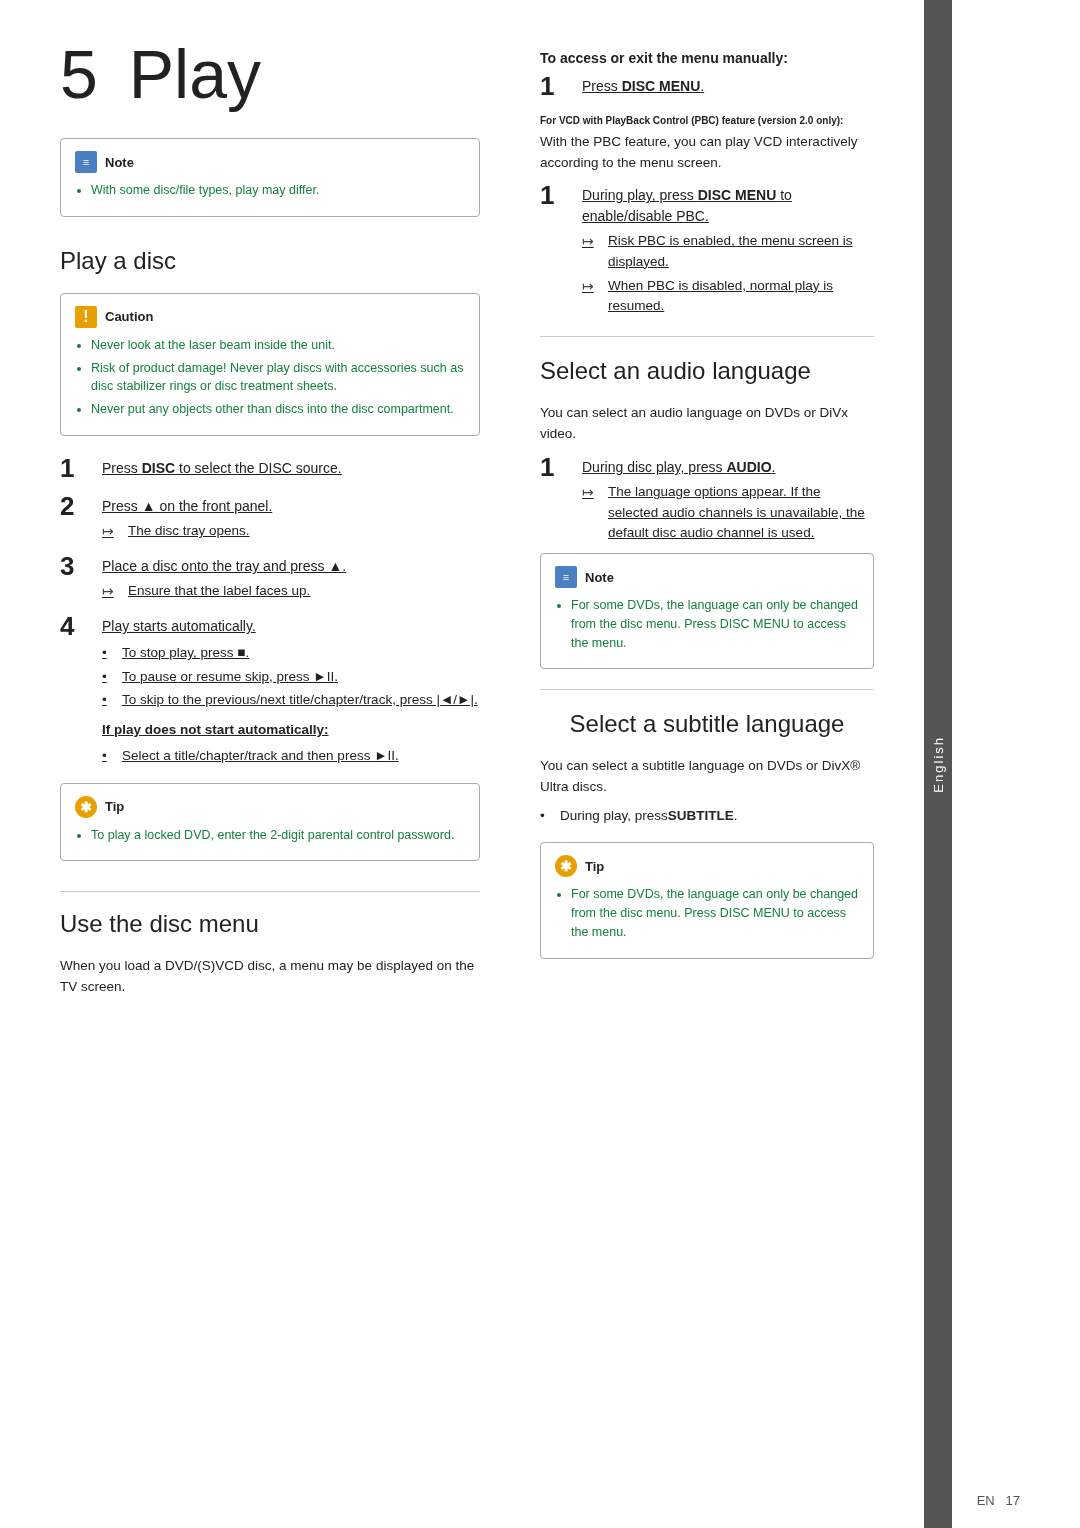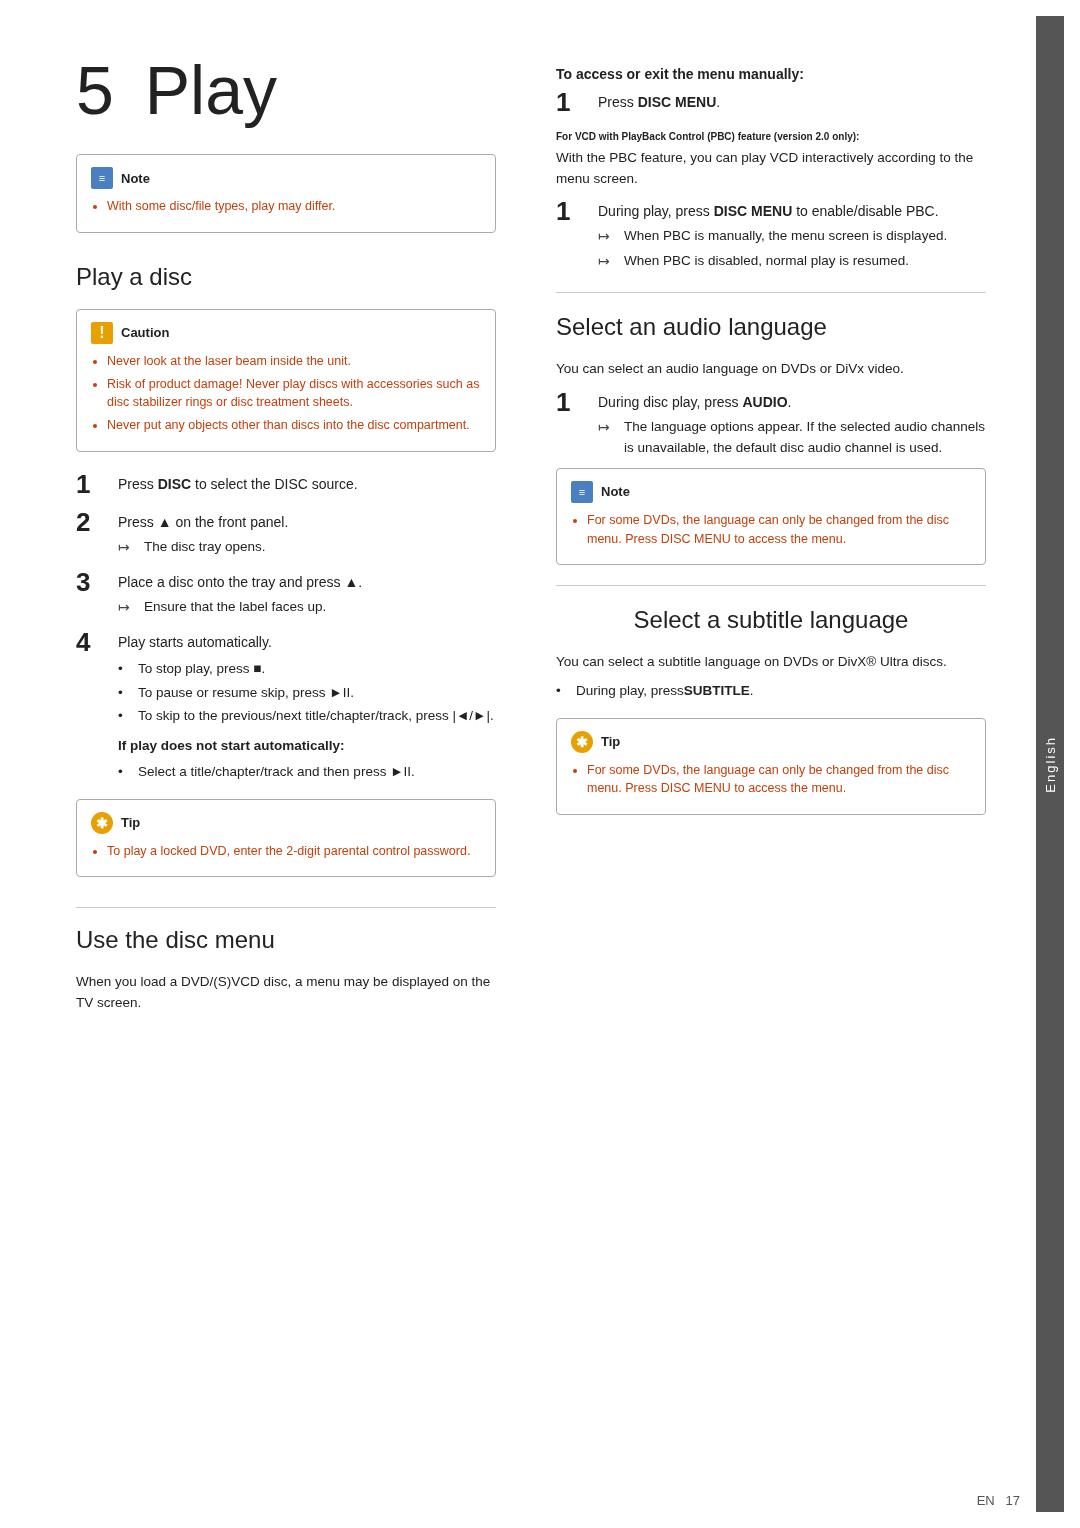--- a/index.html
+++ b/index.html
@@ -6,25 +6,25 @@
     body {
       font-family: Arial, Helvetica, sans-serif;
       font-size: 14px;
       color: #222;
       background: #fff;
       width: 1080px;
       min-height: 1528px;
       position: relative;
     }
     .page {
-      width: 1080px;
+      width: 952px;
       min-height: 1528px;
       display: flex;
       flex-direction: row;
-      padding: 16px;
+      padding: 0;
     }
     .main-content {
       flex: 1;
       padding: 40px 50px 40px 60px;
       display: flex;
       flex-direction: row;
       gap: 0;
     }
     .left-col {
       width: 460px;
@@ -82,21 +82,21 @@
       border-radius: 2px;
     }
     .tip-icon {
       background: #e8a000;
       color: white;
       font-size: 14px;
       border-radius: 50%;
     }
     .box-content {
       font-size: 12.5px;
-      color: #c2410c;
+      color: #15803d;
       line-height: 1.5;
     }
     .box-content ul {
       padding-left: 16px;
     }
     .box-content li {
       margin-bottom: 4px;
     }
     .section-title {
       font-size: 24px;
@@ -121,20 +121,21 @@
       font-size: 26px;
       font-weight: bold;
       color: #222;
       min-width: 36px;
       line-height: 1.1;
       margin-right: 6px;
     }
     .step-content {
       flex: 1;
       padding-top: 4px;
+      text-decoration: underline;
     }
     .sub-item {
       display: flex;
       align-items: flex-start;
       margin-top: 4px;
       margin-left: 0;
       font-size: 13.5px;
       line-height: 1.5;
     }
     .arrow-icon {
@@ -332,21 +333,21 @@
 
         <div class="vcd-header">For VCD with PlayBack Control (PBC) feature (version 2.0 only):</div>
         <div class="body-text">With the PBC feature, you can play VCD interactively according to the menu screen.</div>
 
         <div class="step-item">
           <span class="step-number">1</span>
           <div class="step-content">
             <span>During play, press <span class="bold">DISC MENU</span> to enable/disable PBC.</span>
             <div class="sub-item">
               <span class="arrow-icon">↦</span>
-              <span>When PBC is manually, the menu screen is displayed.</span>
+              <span>Risk PBC is enabled, the menu screen is displayed.</span>
             </div>
             <div class="sub-item">
               <span class="arrow-icon">↦</span>
               <span>When PBC is disabled, normal play is resumed.</span>
             </div>
           </div>
         </div>
 
         <hr class="section-divider">
 

